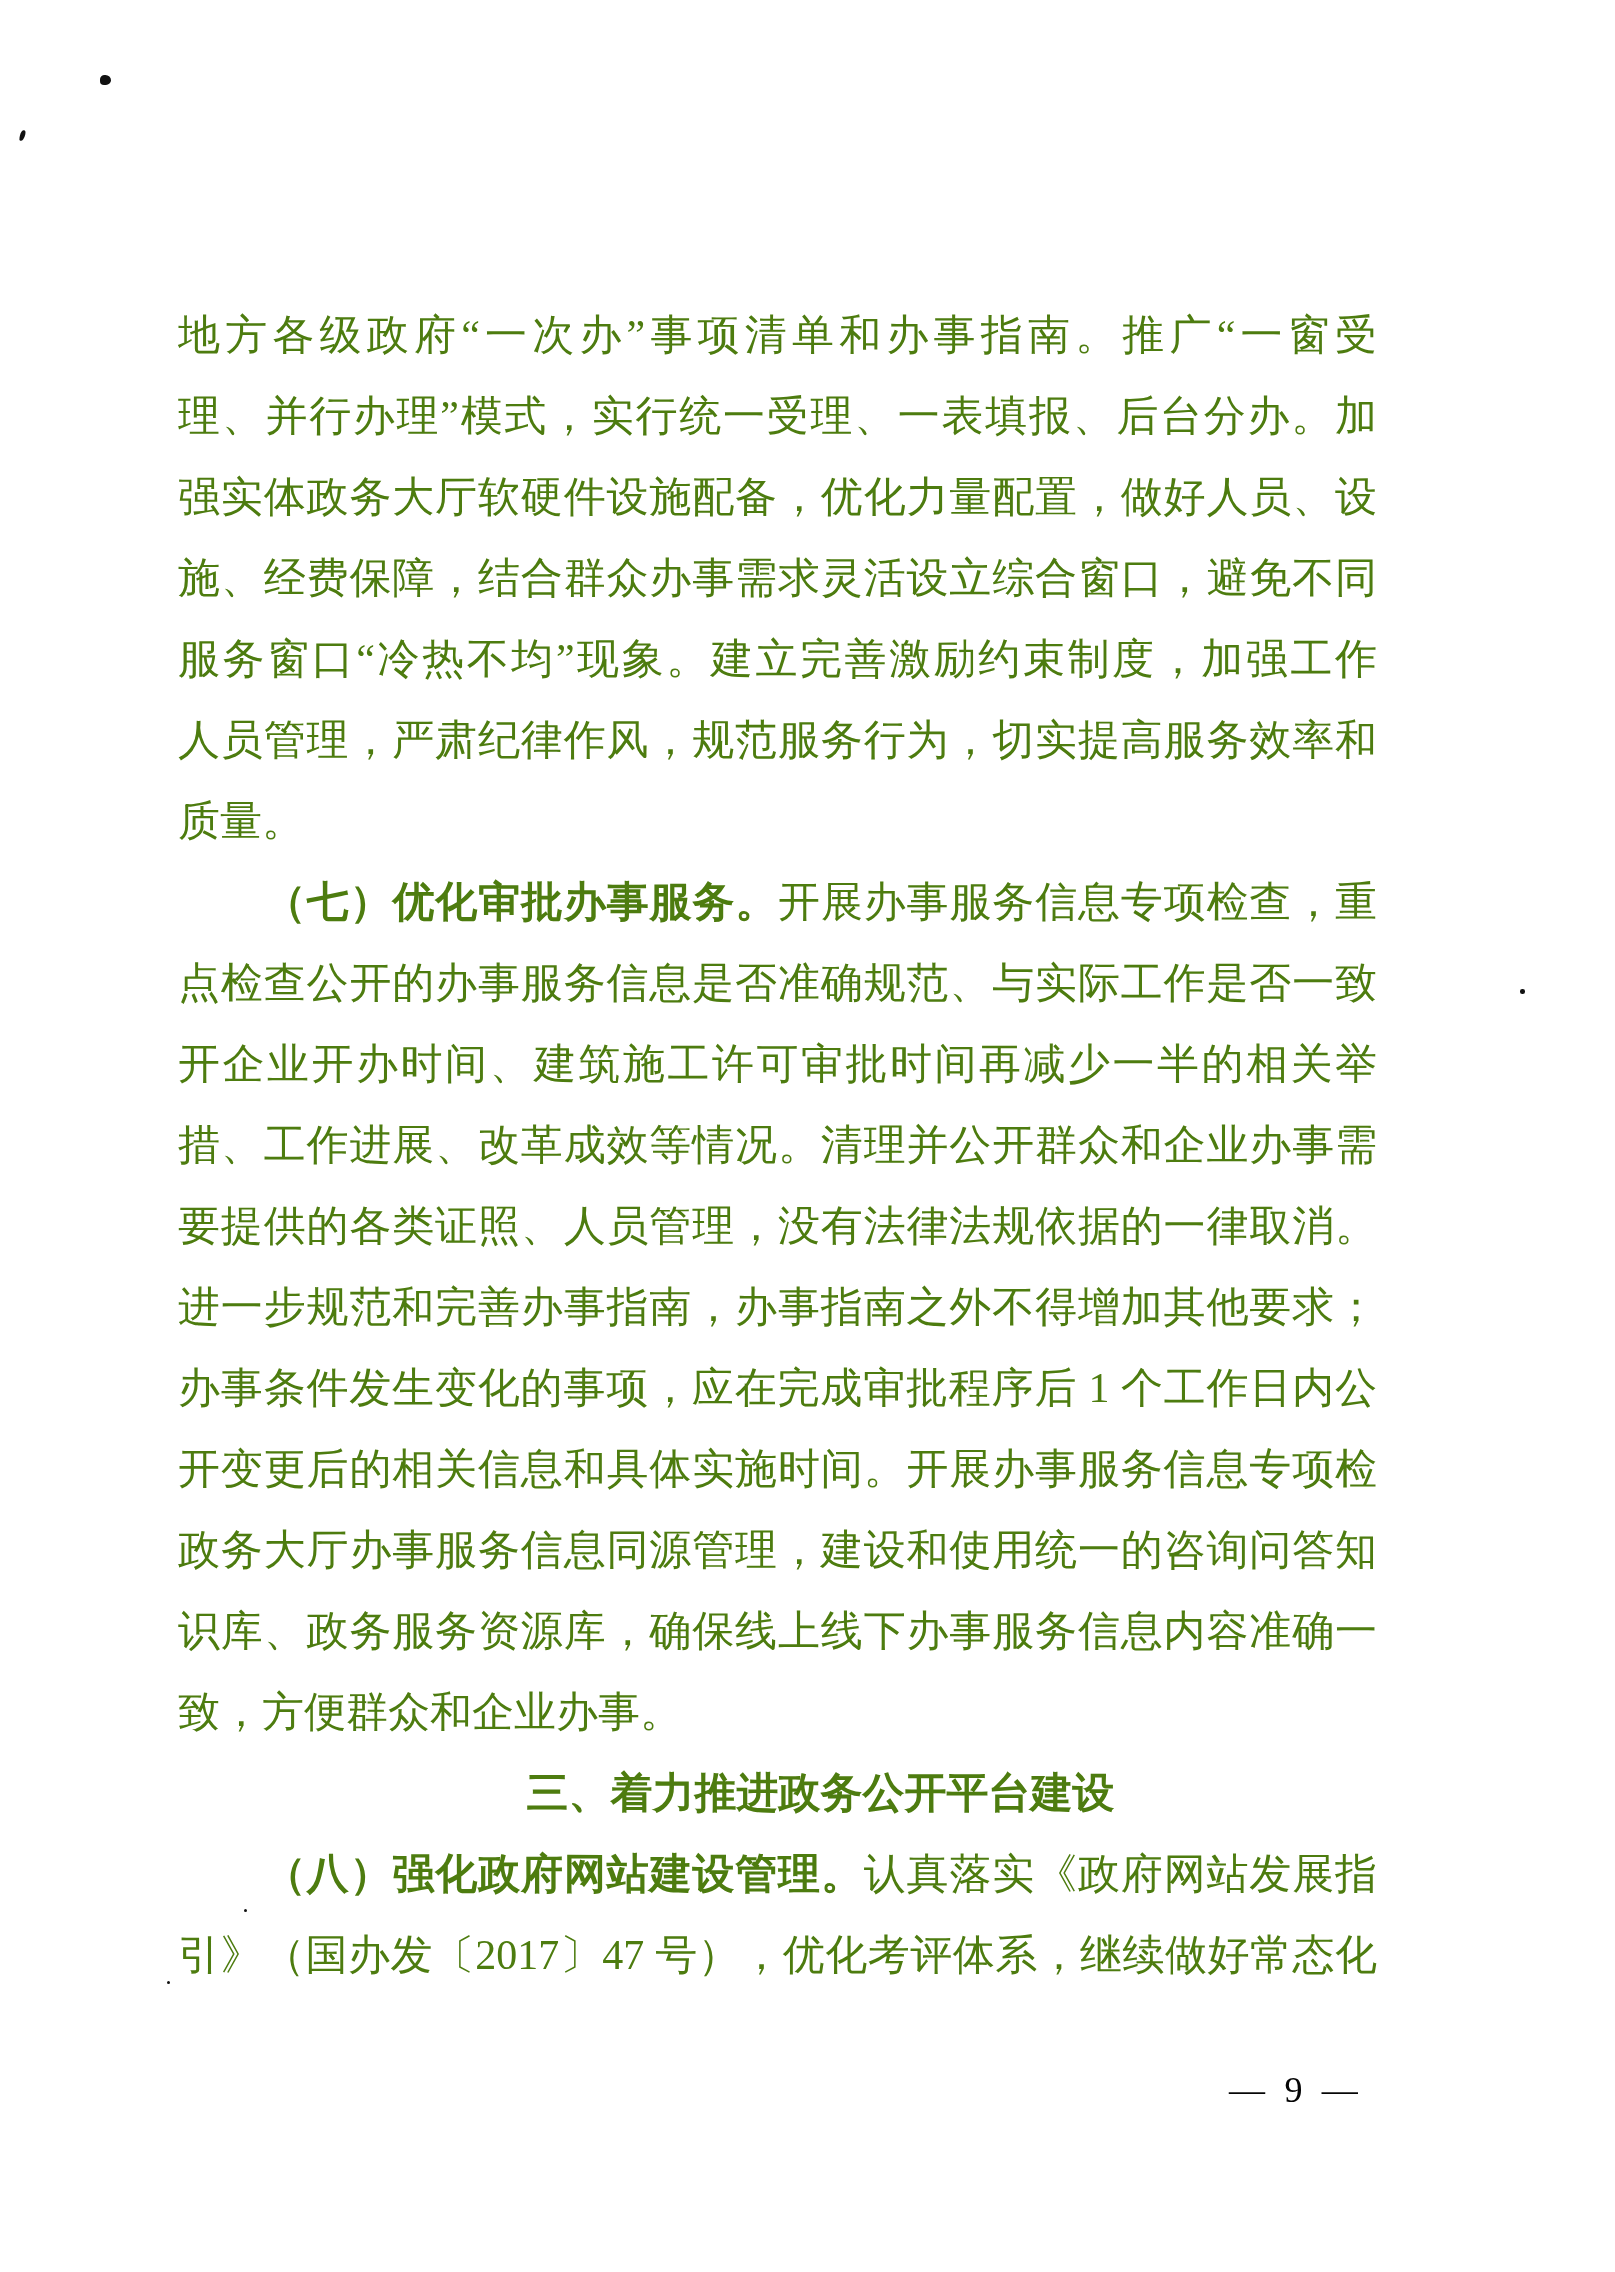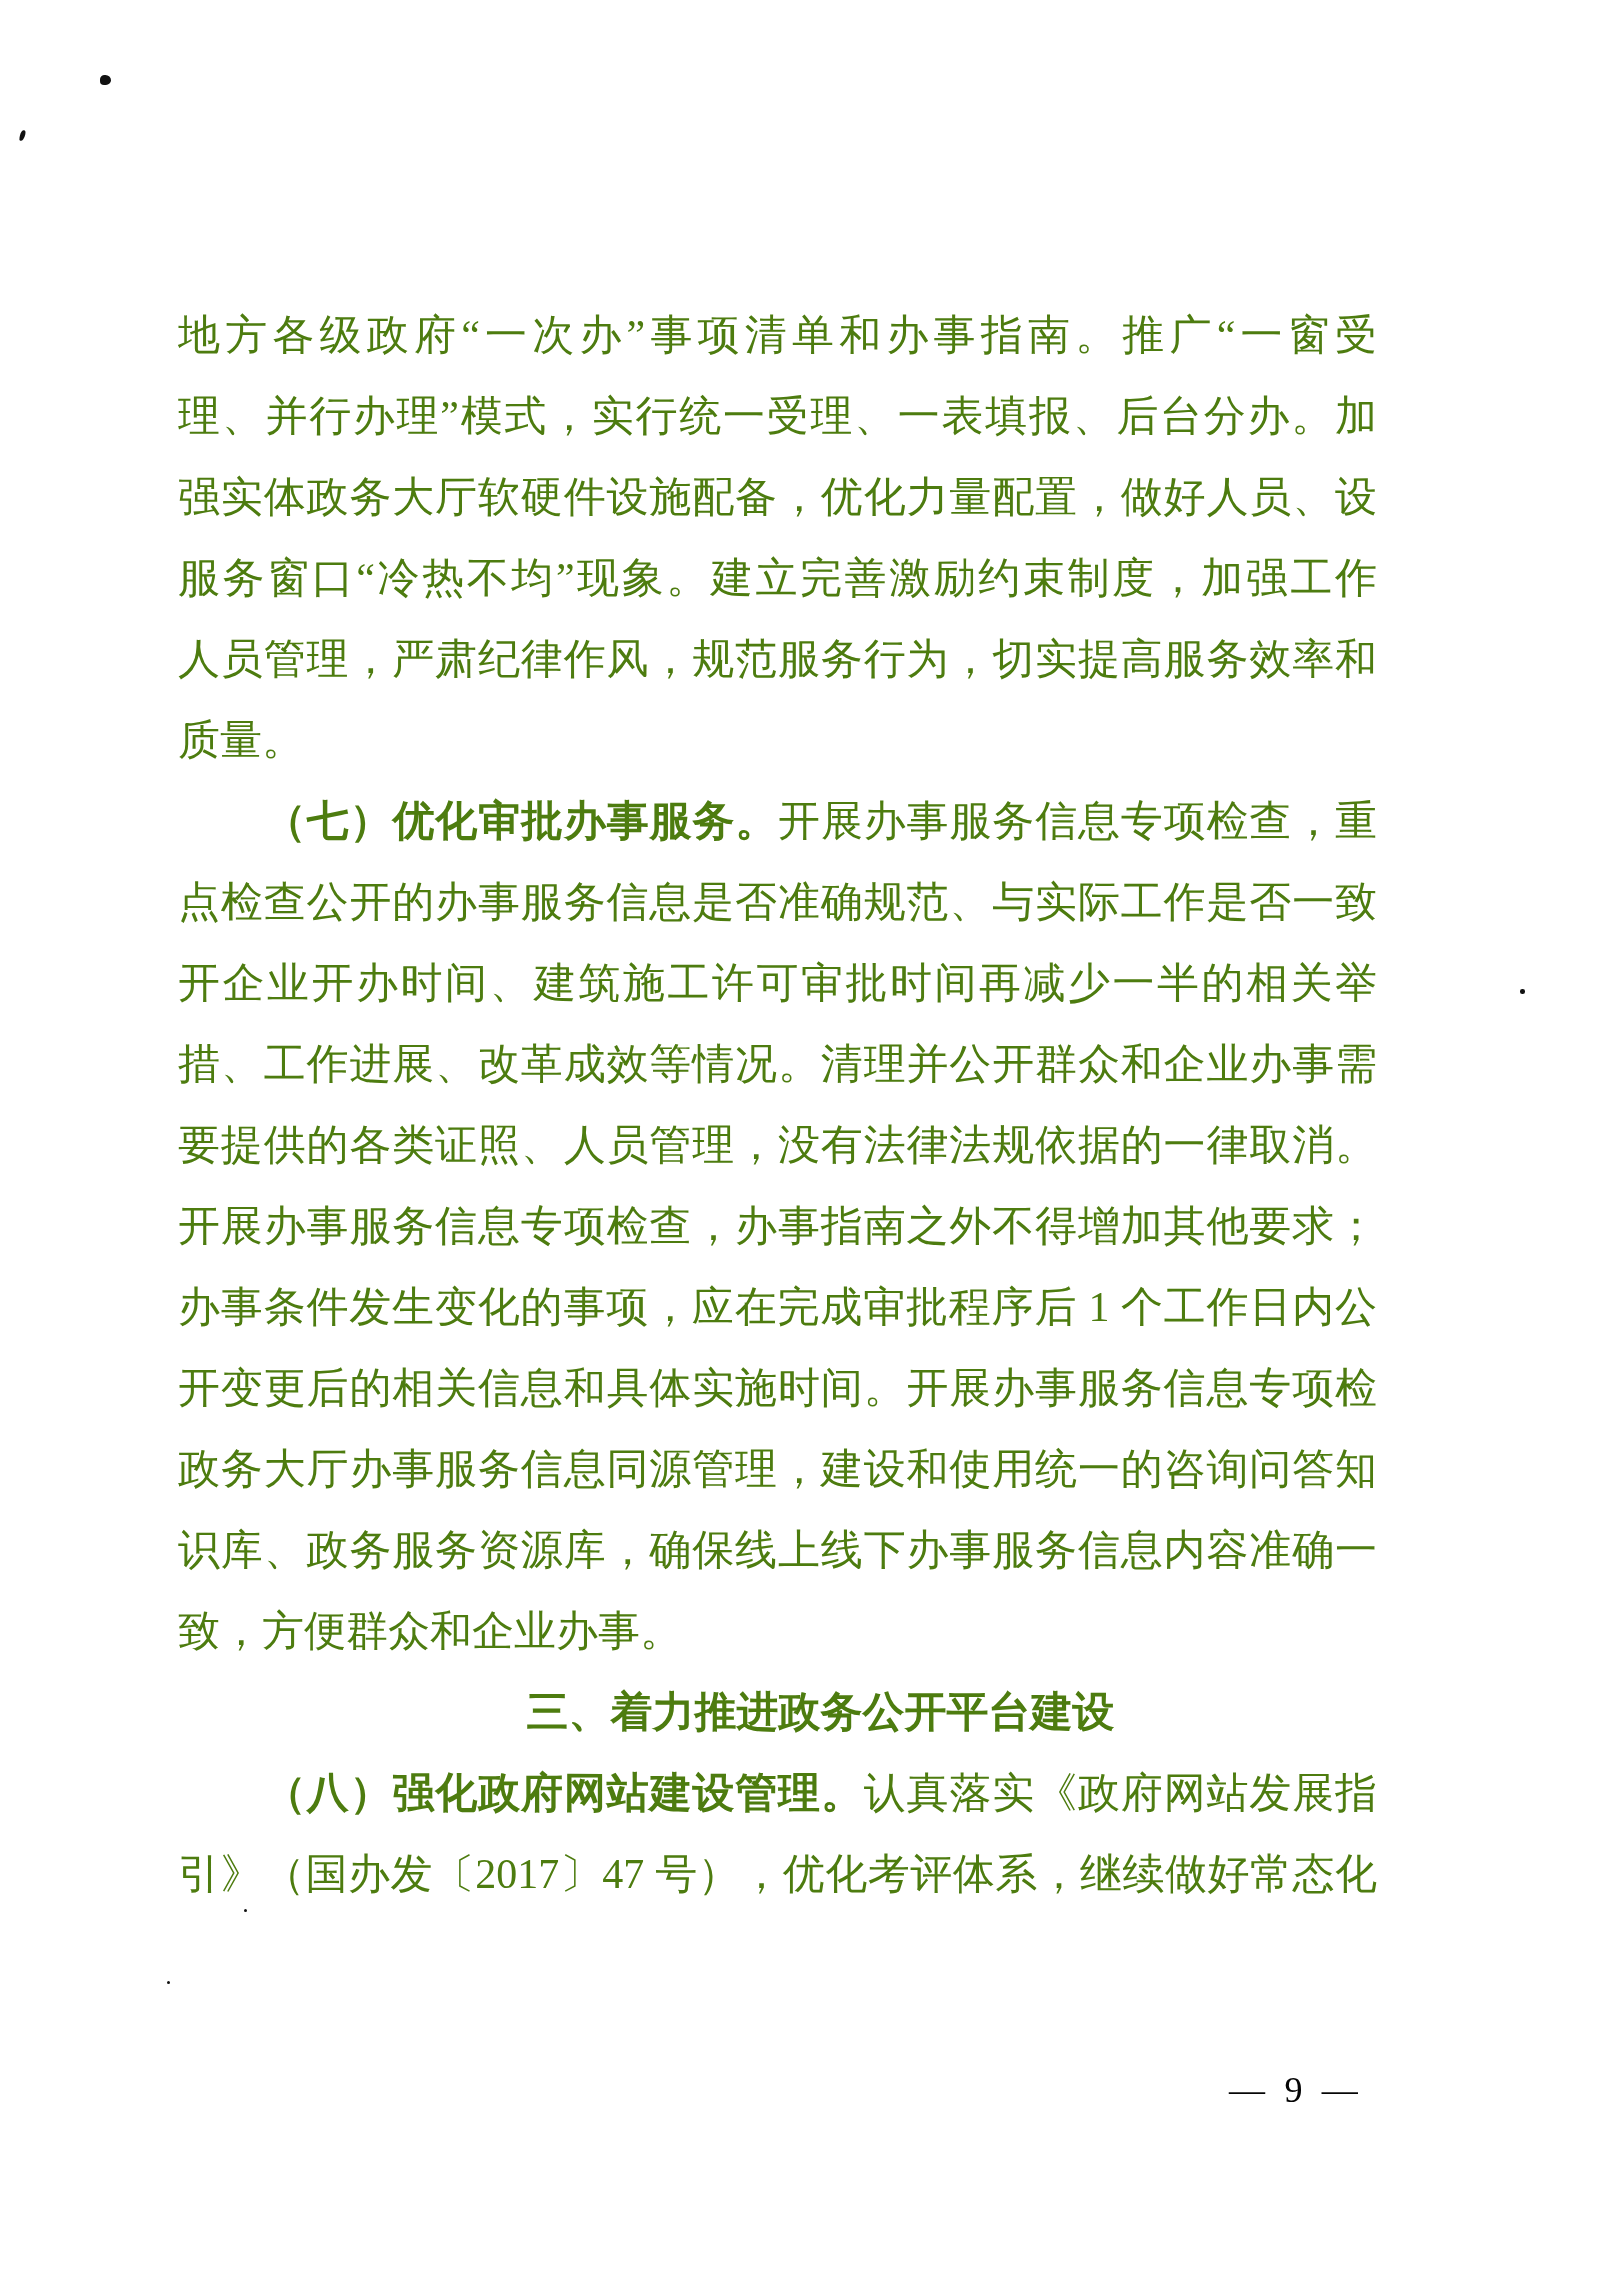--- a/index.html
+++ b/index.html
@@ -90,29 +90,30 @@
   <div class="speck blob-1"></div>
   <div class="speck comma-1"></div>
   <div class="speck dot-1"></div>
   <div class="speck dot-2"></div>
   <div class="speck dot-3"></div>
 
   <div class="doc-body">
       <div class="line fill"><span class="run">地方各级政府“一次办”事项清单和办事指南。推广“一窗受</span></div>
       <div class="line fill"><span class="run">理、并行办理”模式，实行统一受理、一表填报、后台分办。加</span></div>
       <div class="line fill"><span class="run">强实体政务大厅软硬件设施配备，优化力量配置，做好人员、设</span></div>
+      <div class="line fill"><span class="run">施、经费保障，结合群众办事需求灵活设立综合窗口，避免不同</span></div>
       <div class="line fill"><span class="run">服务窗口“冷热不均”现象。建立完善激励约束制度，加强工作</span></div>
       <div class="line fill"><span class="run">人员管理，严肃纪律作风，规范服务行为，切实提高服务效率和</span></div>
       <div class="line"><span class="run">质量。</span></div>
       <div class="line fill indent"><span class="run bold">（七）优化审批办事服务。</span><span class="run">开展办事服务信息专项检查，重</span></div>
       <div class="line fill"><span class="run">点检查公开的办事服务信息是否准确规范、与实际工作是否一致</span></div>
       <div class="line fill"><span class="run">开企业开办时间、建筑施工许可审批时间再减少一半的相关举</span></div>
       <div class="line fill"><span class="run">措、工作进展、改革成效等情况。清理并公开群众和企业办事需</span></div>
       <div class="line fill"><span class="run">要提供的各类证照、人员管理，没有法律法规依据的一律取消。</span></div>
-      <div class="line fill"><span class="run">开展办事服务信息专项检查，办事指南之外不得增加其他要求；</span></div>
+      <div class="line fill"><span class="run">进一步规范和完善办事指南，办事指南之外不得增加其他要求；</span></div>
       <div class="line fill"><span class="run">办事条件发生变化的事项，应在完成审批程序后 1 个工作日内公</span></div>
       <div class="line fill"><span class="run">开变更后的相关信息和具体实施时间。开展办事服务信息专项检查</span></div>
       <div class="line fill"><span class="run">政务大厅办事服务信息同源管理，建设和使用统一的咨询问答知</span></div>
       <div class="line fill"><span class="run">识库、政务服务资源库，确保线上线下办事服务信息内容准确一</span></div>
       <div class="line"><span class="run">致，方便群众和企业办事。</span></div>
       <div class="line indent"><span class="run bold">三、着力推进政务公开平台建设</span></div>
       <div class="line fill indent"><span class="run bold">（八）强化政府网站建设管理。</span><span class="run">认真落实《政府网站发展指</span></div>
       <div class="line fill"><span class="run">引》（国办发〔2017〕47 号），优化考评体系，继续做好常态化</span></div>
     </div>
 

